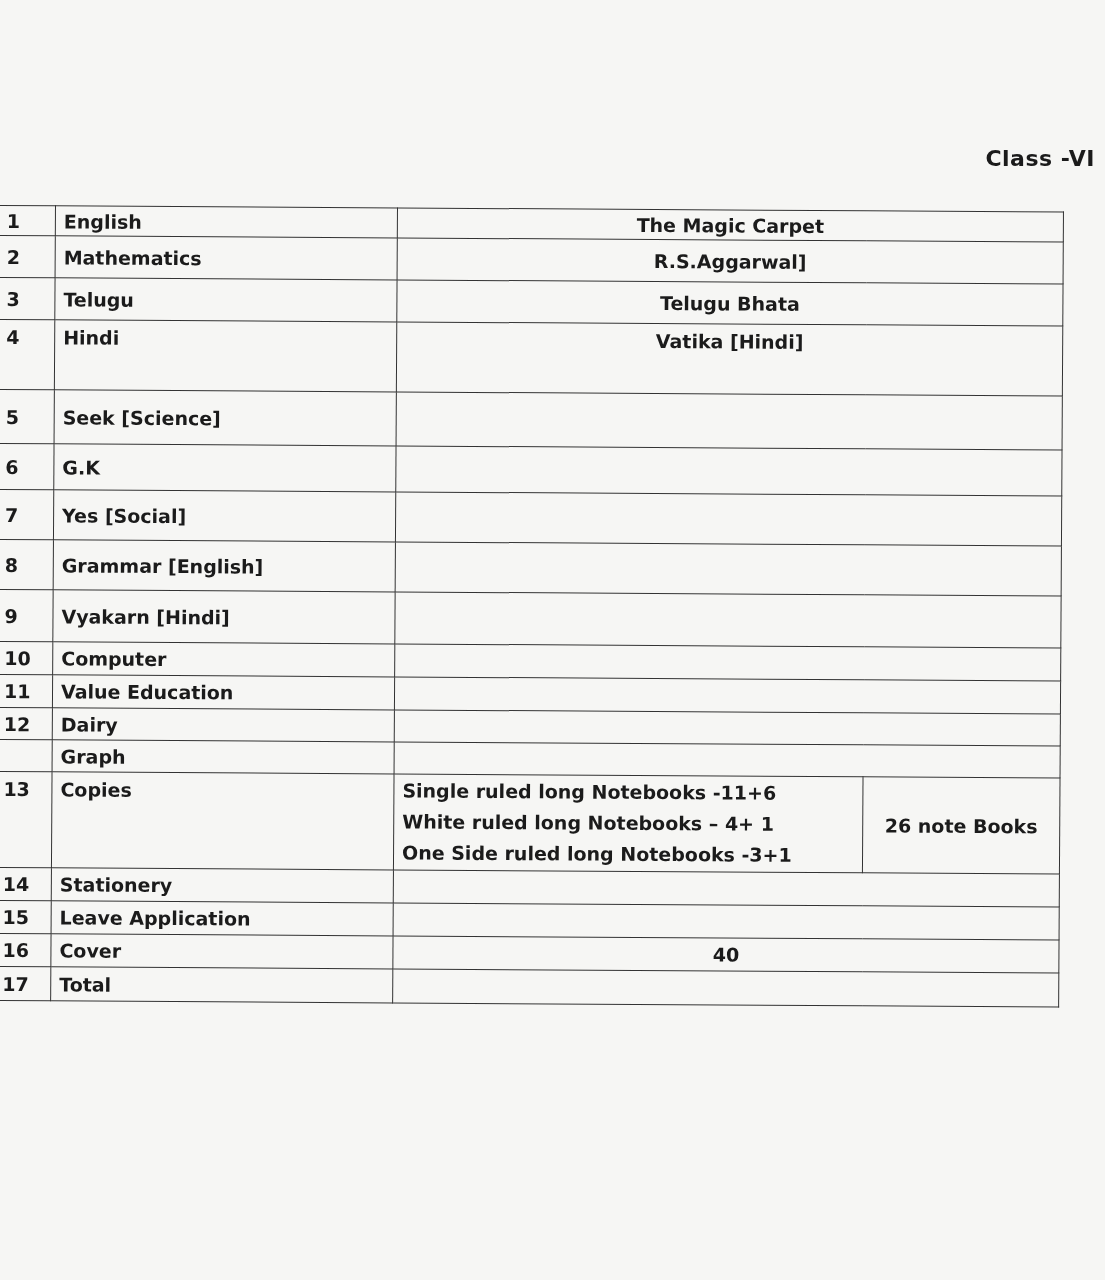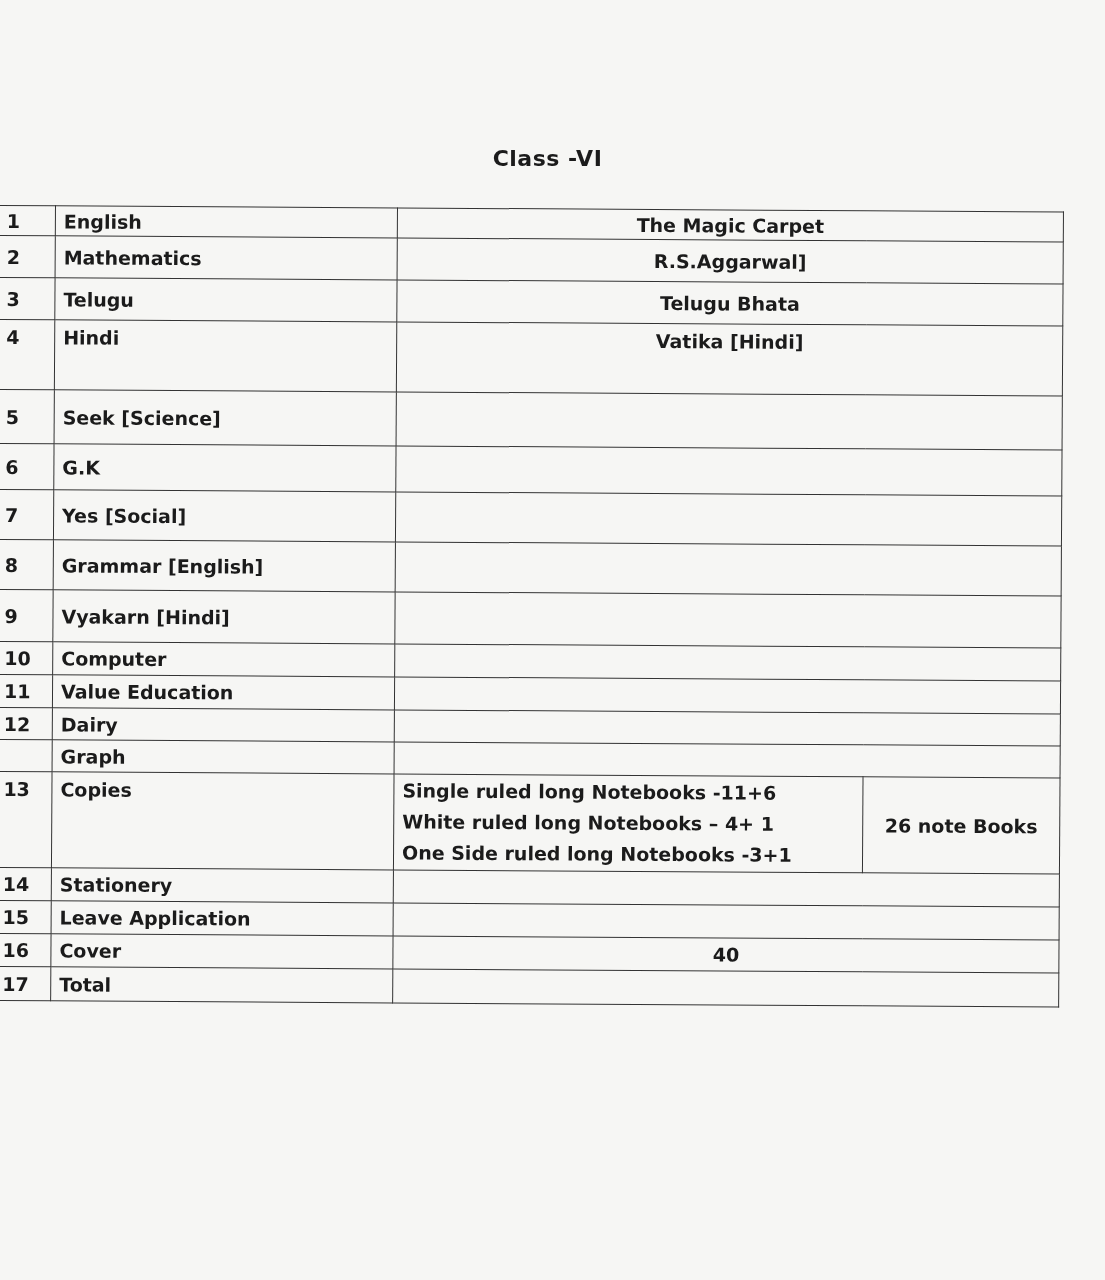--- a/index.html
+++ b/index.html
@@ -1,21 +1,21 @@
 <!DOCTYPE html>
 <html><head>
 <meta charset="utf-8">
 <style>
   html, body { margin:0; padding:0; }
   body {
     width:1105px; height:1280px; background:#f6f6f4; position:relative; overflow:hidden;
     font-family: "DejaVu Sans", sans-serif; color:#1b1b1b;
   }
   .title {
-    position:absolute; top:146px; left:0; width:1095px; text-align:center;
+    position:absolute; top:146px; left:0; width:1095px; text-align:right;
     font-weight:bold; font-size:22px; letter-spacing:0.5px;
   }
   table.list {
     position:absolute; top:205px; left:-2px; width:1066px;
     border-collapse:collapse; transform:rotate(0.35deg); transform-origin:left top;
   }
   table.list td {
     border:1.5px solid #333; font-weight:bold; font-size:19px; padding:0 8px;
     vertical-align:middle; background:transparent;
   }

